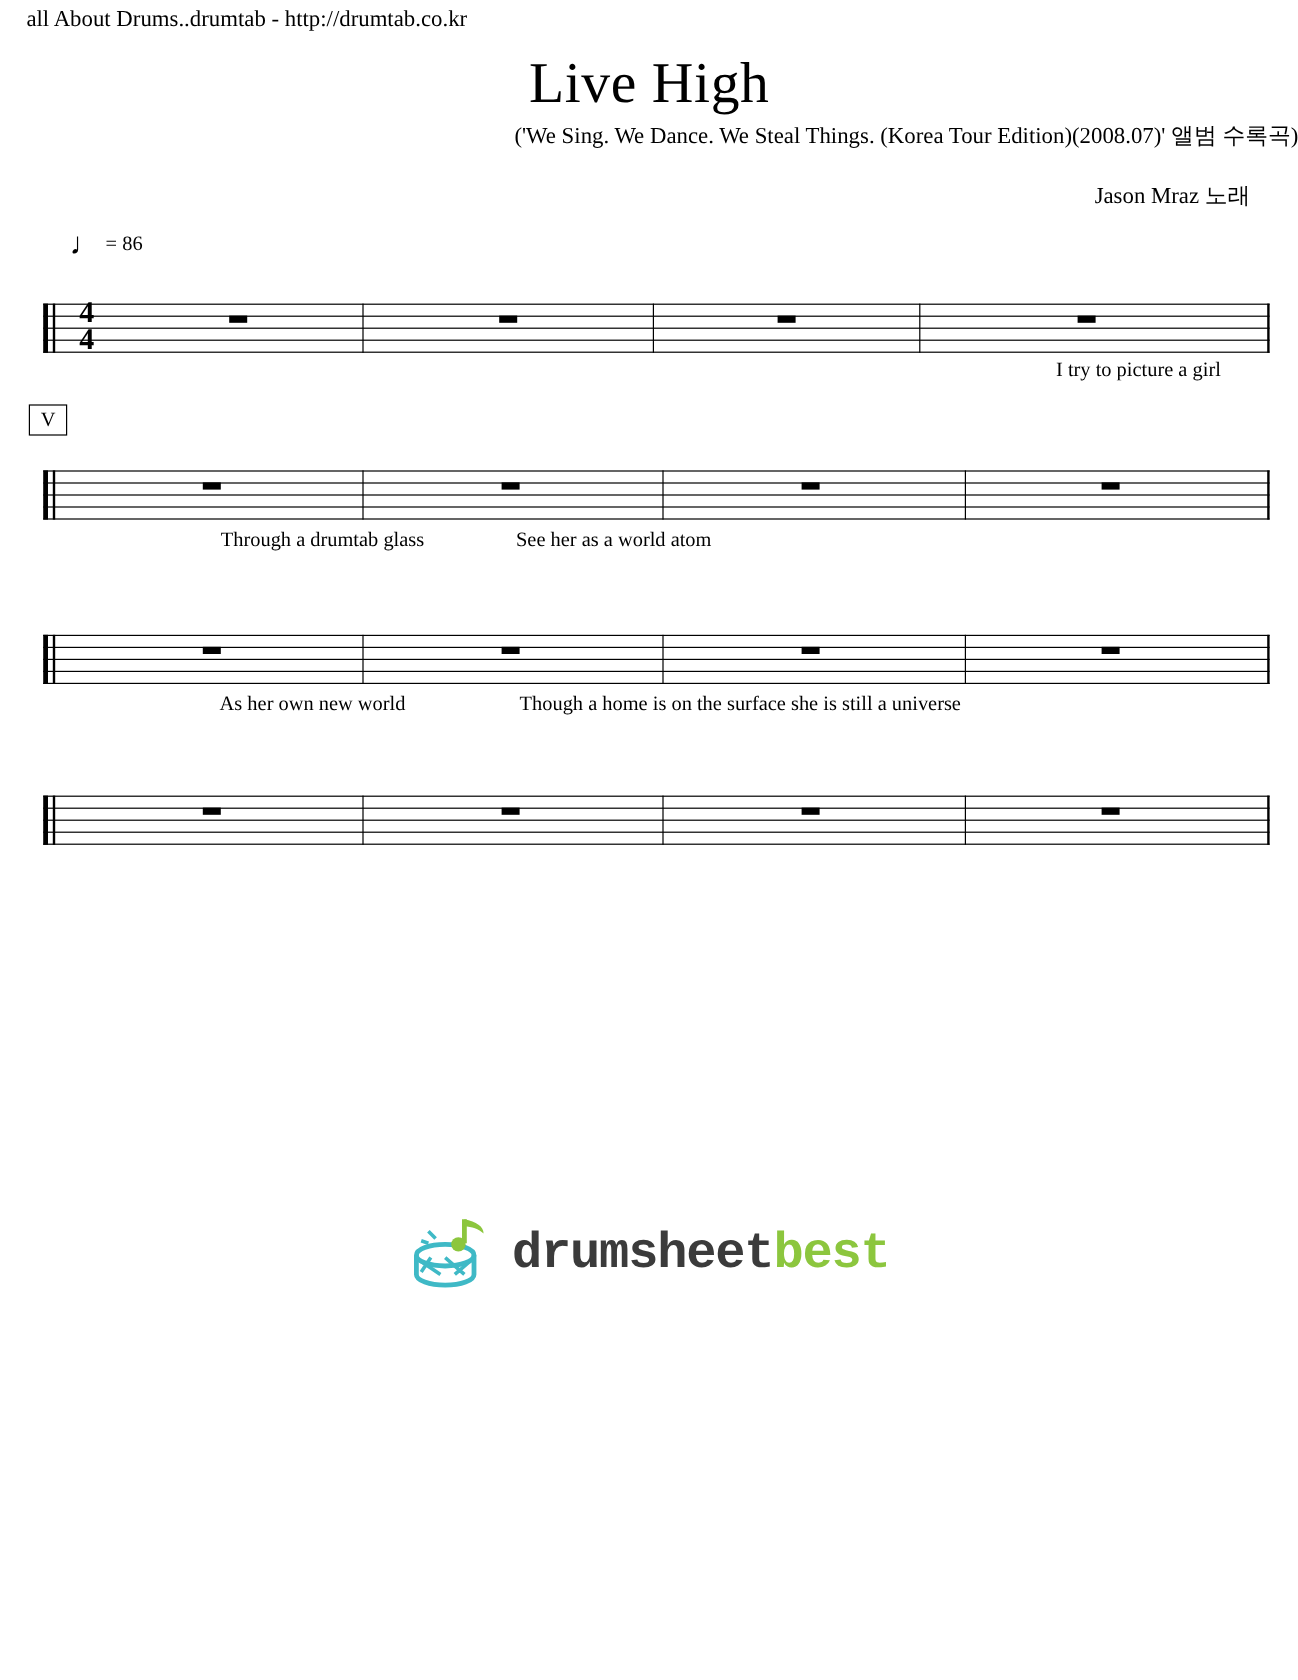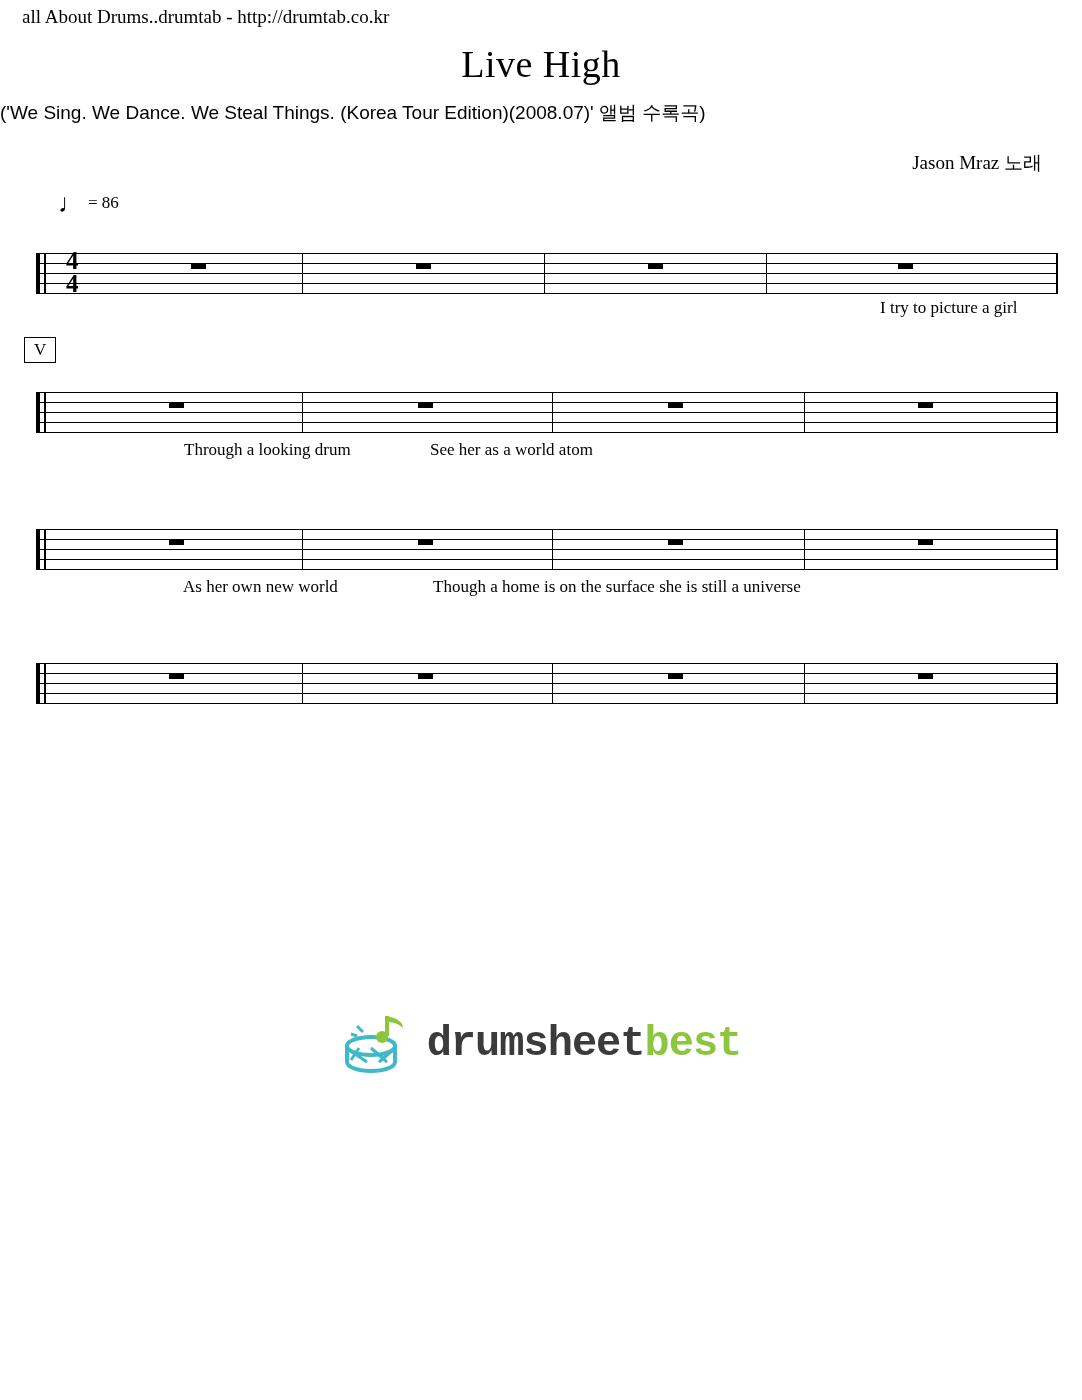--- a/index.html
+++ b/index.html
@@ -43,32 +43,32 @@
   }
   .logo svg { display: block; }
 
   
   .title {
     position: absolute;
     top: 42px;
     left: 0;
     width: 1082px;
     text-align: center;
-    font-size: 38px;
+    font-size: 48px;
     font-family: "Liberation Serif", serif;
     letter-spacing: 0.5px;
   }
   .subtitle {
     position: absolute;
     top: 100px;
     left: 0;
     width: 1082px;
-    text-align: left;
+    text-align: right;
     font-size: 19px;
-    font-family: Liberation Sans, sans-serif;
+    font-family: Liberation Serif, serif;
   }
   .composer {
     position: absolute;
     top: 150px;
     right: 40px;
     font-size: 19px;
     font-family: Liberation Serif, serif;
     text-align: right;
   }
 
@@ -278,21 +278,21 @@
     </div>
     <div class="barline" style="left:266px;"></div>
     <div class="barline" style="left:516px;"></div>
     <div class="barline" style="left:768px;"></div>
     <div class="end-bar"></div>
     <div class="rest" style="left:133px;"></div>
     <div class="rest" style="left:382px;"></div>
     <div class="rest" style="left:632px;"></div>
     <div class="rest" style="left:882px;"></div>
   </div>
-  <div class="lyric" style="left:184px; top:440px;">Through a looking drum</div>
+  <div class="lyric" style="left:184px; top:440px;">Through a drumtab glass</div>
   <div class="lyric" style="left:430px; top:440px;">See her as a world atom</div>
 
   <div class="system" style="top:529px;">
     <div class="staff-lines">
       <div class="ln l0"></div>
         <div class="ln l1"></div>
         <div class="ln l2"></div>
         <div class="ln l3"></div>
         <div class="ln l4"></div>
     </div>

